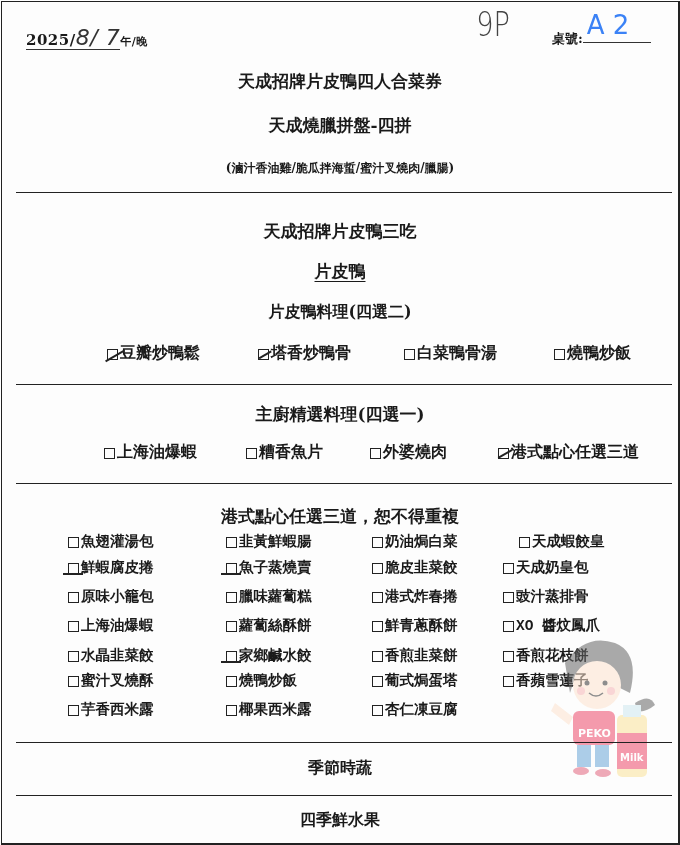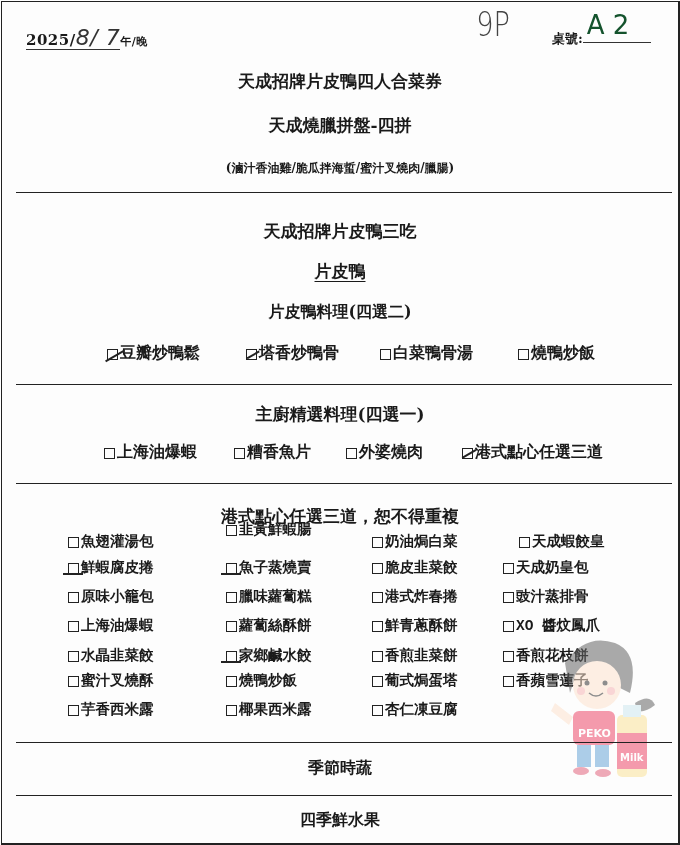--- a/index.html
+++ b/index.html
@@ -8,27 +8,27 @@
   .frame { position:absolute; left:1px; top:1px; width:676px; height:841px;
            border:1px solid #222; border-right:2px solid #222; border-bottom:2px solid #222; background:#fdfdfd; }
   .abs { position:absolute; }
   .date { left:26px; top:25px; font-size:15px; font-weight:bold; letter-spacing:0.5px; }
   .date .printed { border-bottom:1.5px solid #333; }
   .hand { font-family:"DejaVu Sans", sans-serif; font-weight:normal; color:#333; }
   .date .hand { font-size:22px; font-style:italic; }
   .party { left:472px; top:4px; font-size:34px; font-family:"DejaVu Sans", sans-serif; color:#444; font-weight:200; transform:scaleX(0.8); }
   .table-no { left:552px; top:28px; font-size:13px; font-weight:bold; }
   .table-no .line { display:inline-block; width:68px; border-bottom:1.5px solid #333; text-align:center; position:relative; height:14px; }
-  .table-no .line span { position:absolute; left:4px; top:-18px; font-size:26px; font-family:"DejaVu Sans", sans-serif; color:#14532d; font-weight:normal; }
+  .table-no .line span { position:absolute; left:4px; top:-18px; font-size:26px; font-family:"DejaVu Sans", sans-serif; color:#3b82f6; font-weight:normal; }
   .center { left:0; width:680px; text-align:center; font-weight:bold; }
   .h1 { font-size:17px; }
   .h2 { font-size:16px; }
   .sub { font-size:12px;text-align:center; }
   .rule { left:16px; width:656px; height:0; border-top:1.6px solid #222; }
-  .opt-row { display:flex; gap:4px; font-weight:bold; font-size:16px; }
+  .opt-row { display:flex; gap:16px; font-weight:bold; font-size:16px; }
   .opt { display:inline-flex; align-items:center; position:relative; }
   .box { display:inline-block; width:9px; height:9px; border:1.4px solid #222; margin-right:2px; position:relative; top:1px; }
   .slash { position:absolute; left:-4px; top:5px; width:22px; height:1.5px; background:#222; transform:rotate(-30deg); }
   .strike { position:absolute; left:-6px; top:9px; width:20px; height:1.6px; background:#222; }
   .dim { left:0; }
   .dim-item { position:absolute; font-weight:bold; font-size:14.5px; white-space:nowrap; display:flex; align-items:center; }
   .underline { text-decoration:underline; text-underline-offset:4px; }
   .mascot { left:545px; top:633px; width:115px; height:150px; opacity:0.55; }
 </style>
 </head>
@@ -131,21 +131,21 @@
     </div>
   <div class="dim-item" style="left:68px; top:671px">
       <span class="box"></span>
       <span>蜜汁叉燒酥</span>
     </div>
   <div class="dim-item" style="left:68px; top:700px">
       <span class="box"></span>
       <span>芋香西米露</span>
     </div>
 
-  <div class="dim-item" style="left:226px; top:520px">
+  <div class="dim-item" style="left:226px; top:532px">
       <span class="box"></span>
       <span>韭黃鮮蝦腸</span>
     </div>
   <div class="dim-item" style="left:226px; top:558px">
       <span class="box">
         <i class="strike"></i>
       </span>
       <span>魚子蒸燒賣</span>
     </div>
   <div class="dim-item" style="left:226px; top:587px">

